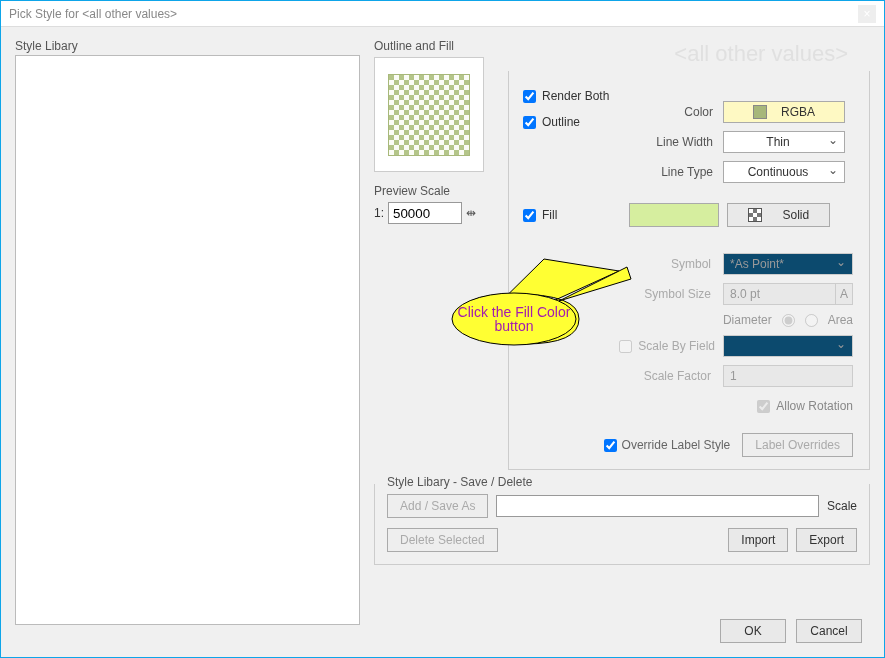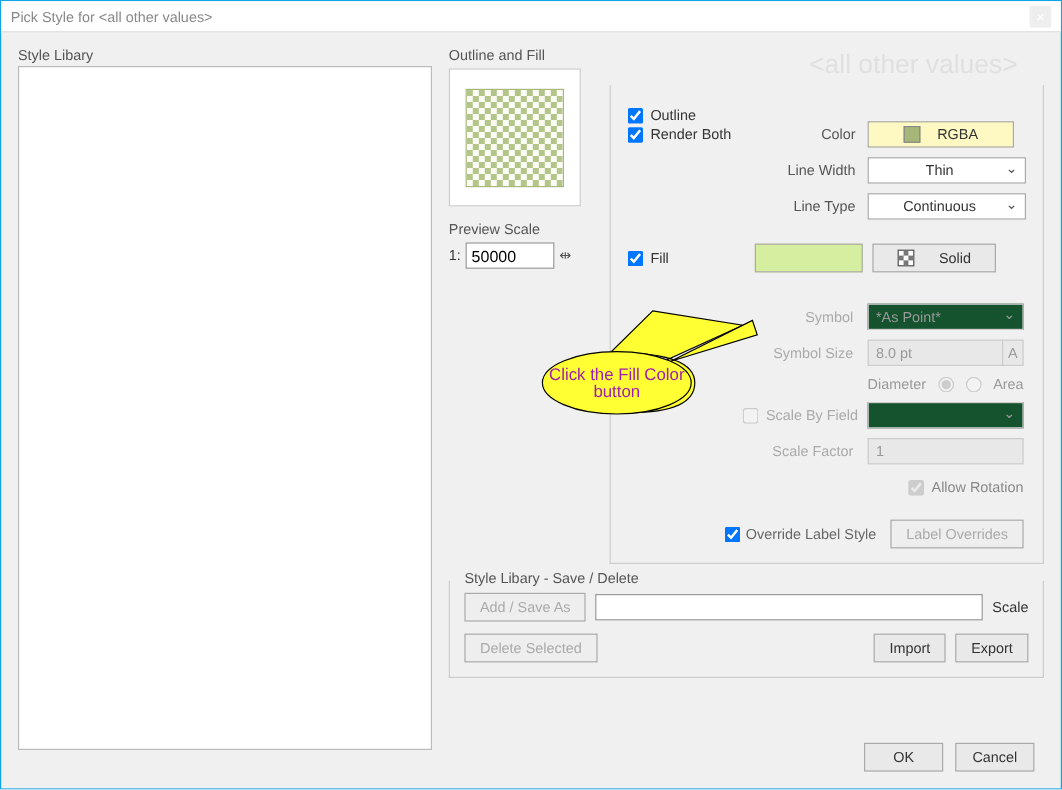--- a/index.html
+++ b/index.html
@@ -24,30 +24,30 @@
   .lock-icon { font-size: 12px; color: #555; }
   .watermark { position: absolute; top: 2px; right: 22px; font-size: 22px; color: #e0e0e0; font-weight: 400; }
   .style-panel { flex: 1; margin-left: 6px; margin-top: 32px; border: 1px solid #ccc; border-top: none; padding: 18px 16px 12px 14px; position: relative; }
   .ck-row { display: flex; align-items: center; margin-bottom: 12px; }
   .ck-row input[type=checkbox] { margin-right: 6px; }
   .form-grid { display: grid; grid-template-columns: 110px 80px 130px; row-gap: 8px; align-items: center; justify-content: end; margin-top: -30px; }
   .form-grid .label { text-align: right; color: #555; padding-right: 10px; grid-column: 2; }
   .form-grid .control { grid-column: 3; }
   .color-btn { display: inline-flex; align-items: center; justify-content: center; width: 122px; height: 22px; border: 1px solid #aaa; background: #fef9c3; cursor: pointer; gap: 14px; }
   .color-swatch { width: 14px; height: 14px; border: 1px solid #888; background: #a7b77a; }
-  .select { width: 132px; height: 22px; border: 1px solid #aaa; background: #fff; padding: 0 18px 0 6px; position: relative; display: flex; align-items: center; justify-content: center; cursor: pointer; }
+  .select { width: 122px; height: 22px; border: 1px solid #aaa; background: #fff; padding: 0 18px 0 6px; position: relative; display: flex; align-items: center; justify-content: center; cursor: pointer; }
   .select::after { content: "⌄"; position: absolute; right: 6px; top: 1px; color: #555; }
   .fill-row { display: flex; align-items: center; margin-top: 20px; }
   .fill-color-btn { width: 90px; height: 24px; border: 1px solid #aaa; background: #d6ee9f; margin-left: 72px; cursor: pointer; }
   .fill-pattern-btn { display: inline-flex; align-items: center; justify-content: center; width: 103px; height: 24px; border: 1px solid #aaa; background: #e9e9e9; margin-left: 8px; cursor: pointer; gap: 20px; }
   .pattern-swatch { width: 14px; height: 14px; border: 1px solid #555; background: repeating-conic-gradient(#777 0 25%, #fff 0 50%) 0 0/8px 8px; }
   .disabled-section { margin-top: 26px; color: #aaa; }
   .d-row { display: grid; grid-template-columns: 1fr 130px; column-gap: 8px; align-items: center; margin-bottom: 8px; }
   .d-row .d-label { text-align: right; padding-right: 4px; }
-  .d-select { height: 22px; border: 1px solid #ccc; background: #14532d; color: #999; display: flex; align-items: center; padding: 0 6px; position: relative; }
+  .d-select { height: 22px; border: 1px solid #ccc; background: #0c4a6e; color: #999; display: flex; align-items: center; padding: 0 6px; position: relative; }
   .d-select::after { content: "⌄"; position: absolute; right: 6px; top: 1px; }
   .d-input { height: 22px; border: 1px solid #ccc; background: #e8e8e8; color: #999; padding: 0 6px; display:flex; align-items:center;text-align:right; }
   .radio-row { display: flex; gap: 10px; align-items: center; justify-content: flex-end; color: #999; margin-bottom: 8px; }
   .scalebyfield-row { display: grid; grid-template-columns: 1fr 130px; column-gap: 8px; align-items: center; margin-bottom: 8px; }
   .sbf-check { text-align: right; color: #aaa; display:flex; justify-content:flex-end; align-items:center; gap:6px; }
   .allow-rot { display: flex; justify-content: flex-end; align-items: center; gap: 6px; color: #888; margin-top: 12px; }
   .override-row { display: flex; justify-content: flex-end; align-items: center; gap: 12px; margin-top: 20px; }
   .override-row label { display: flex; align-items: center; gap: 5px; color: #666; }
   .btn { height: 24px; border: 1px solid #aaa; background: #e9e9e9; padding: 0 12px; cursor: pointer; display: inline-flex; align-items: center; justify-content: center; }
   .btn.disabled { color: #aaa; background: #eee; cursor: default; }
@@ -104,27 +104,27 @@
             <div class="fieldset-label">Preview Scale</div>
             <div class="scale-row">
               <span>1:</span>
               <input class="scale-input" value="50000" style="">
               <span class="lock-icon">⇹</span>
             </div>
           </div>
         </div>
 
         <div class="style-panel">
+          <div class="ck-row">
+            <input type="checkbox" checked="" style="">
+            <span>Render Both</span>
+          </div>
           <div class="ck-row" style="margin-bottom:2px;">
             <input type="checkbox" checked="" style="">
             <span>Outline</span>
-          </div>
-          <div class="ck-row">
-            <input type="checkbox" checked="" style="">
-            <span>Render Both</span>
           </div>
 
           <div class="form-grid">
             <div class="label">Color</div>
             <div class="control">
               <div class="color-btn">
                 <span class="color-swatch"></span>
                 <span>RGBA</span>
               </div>
             </div>

